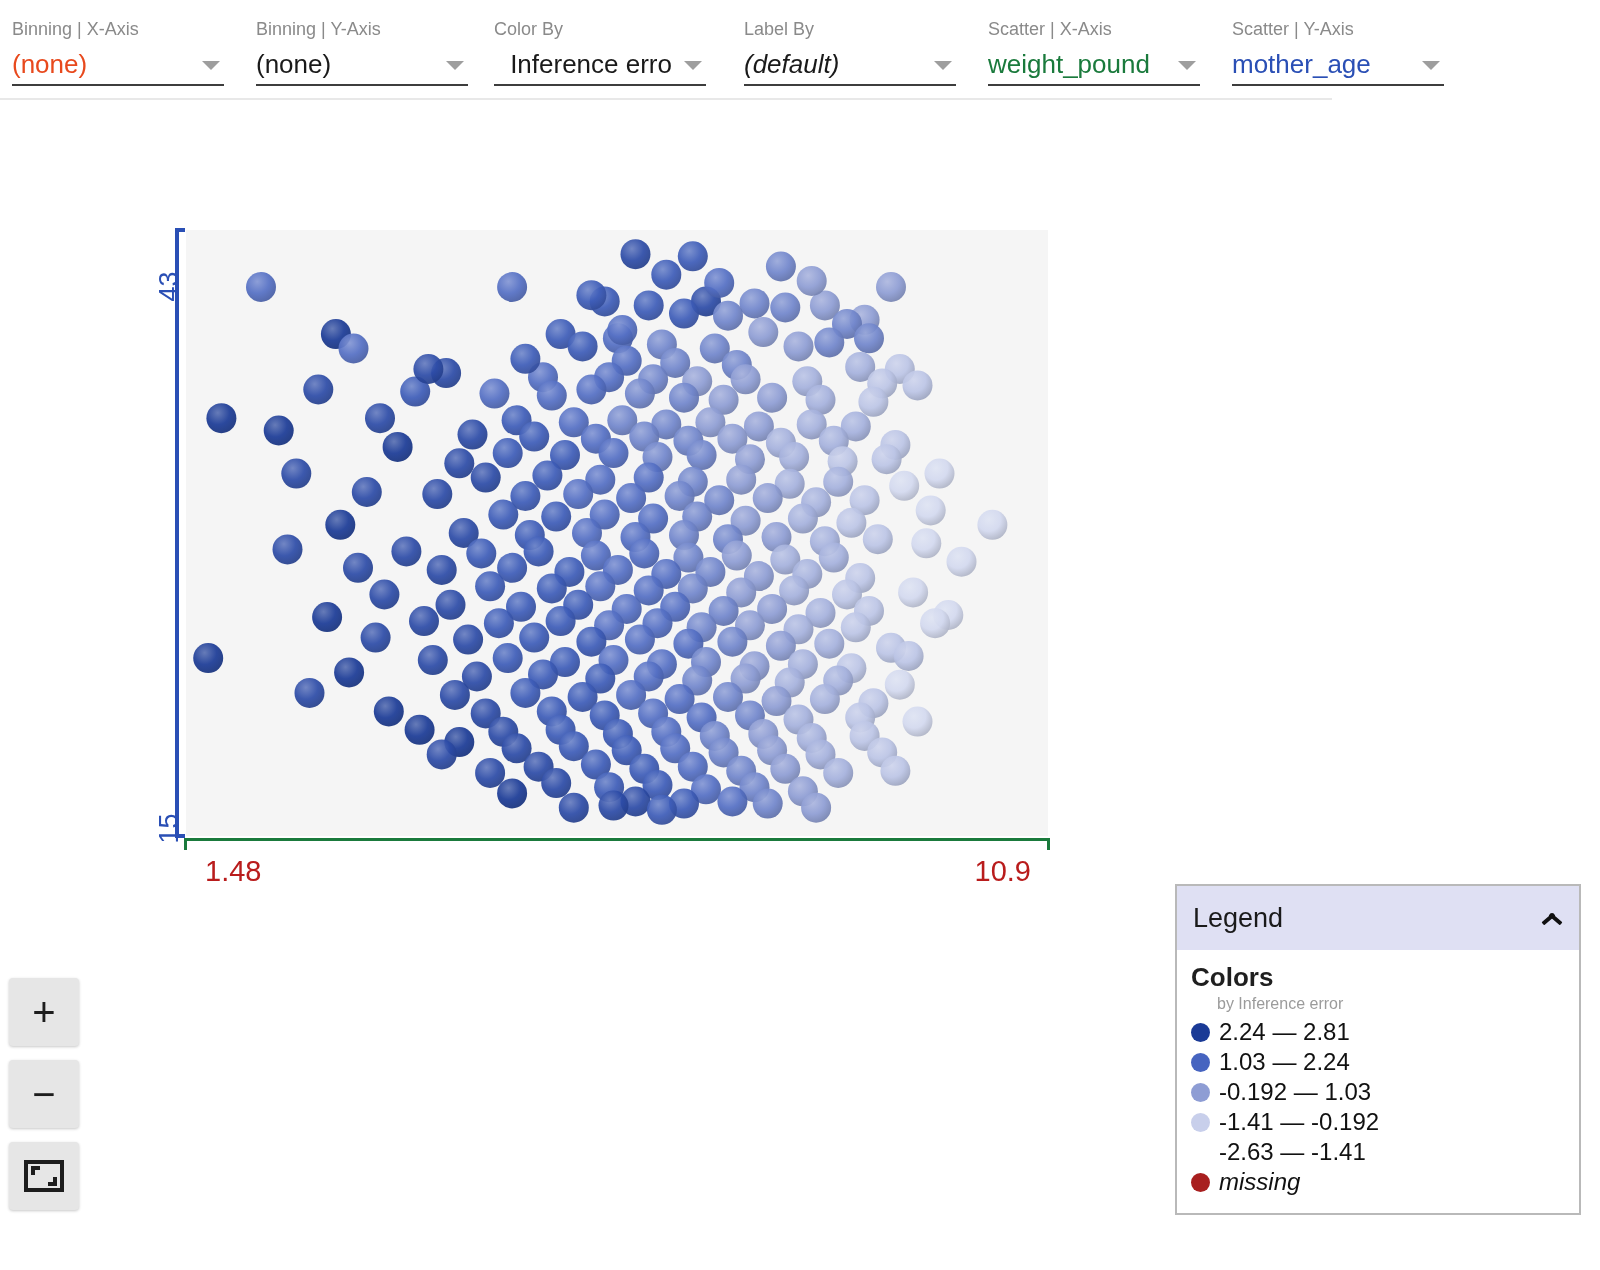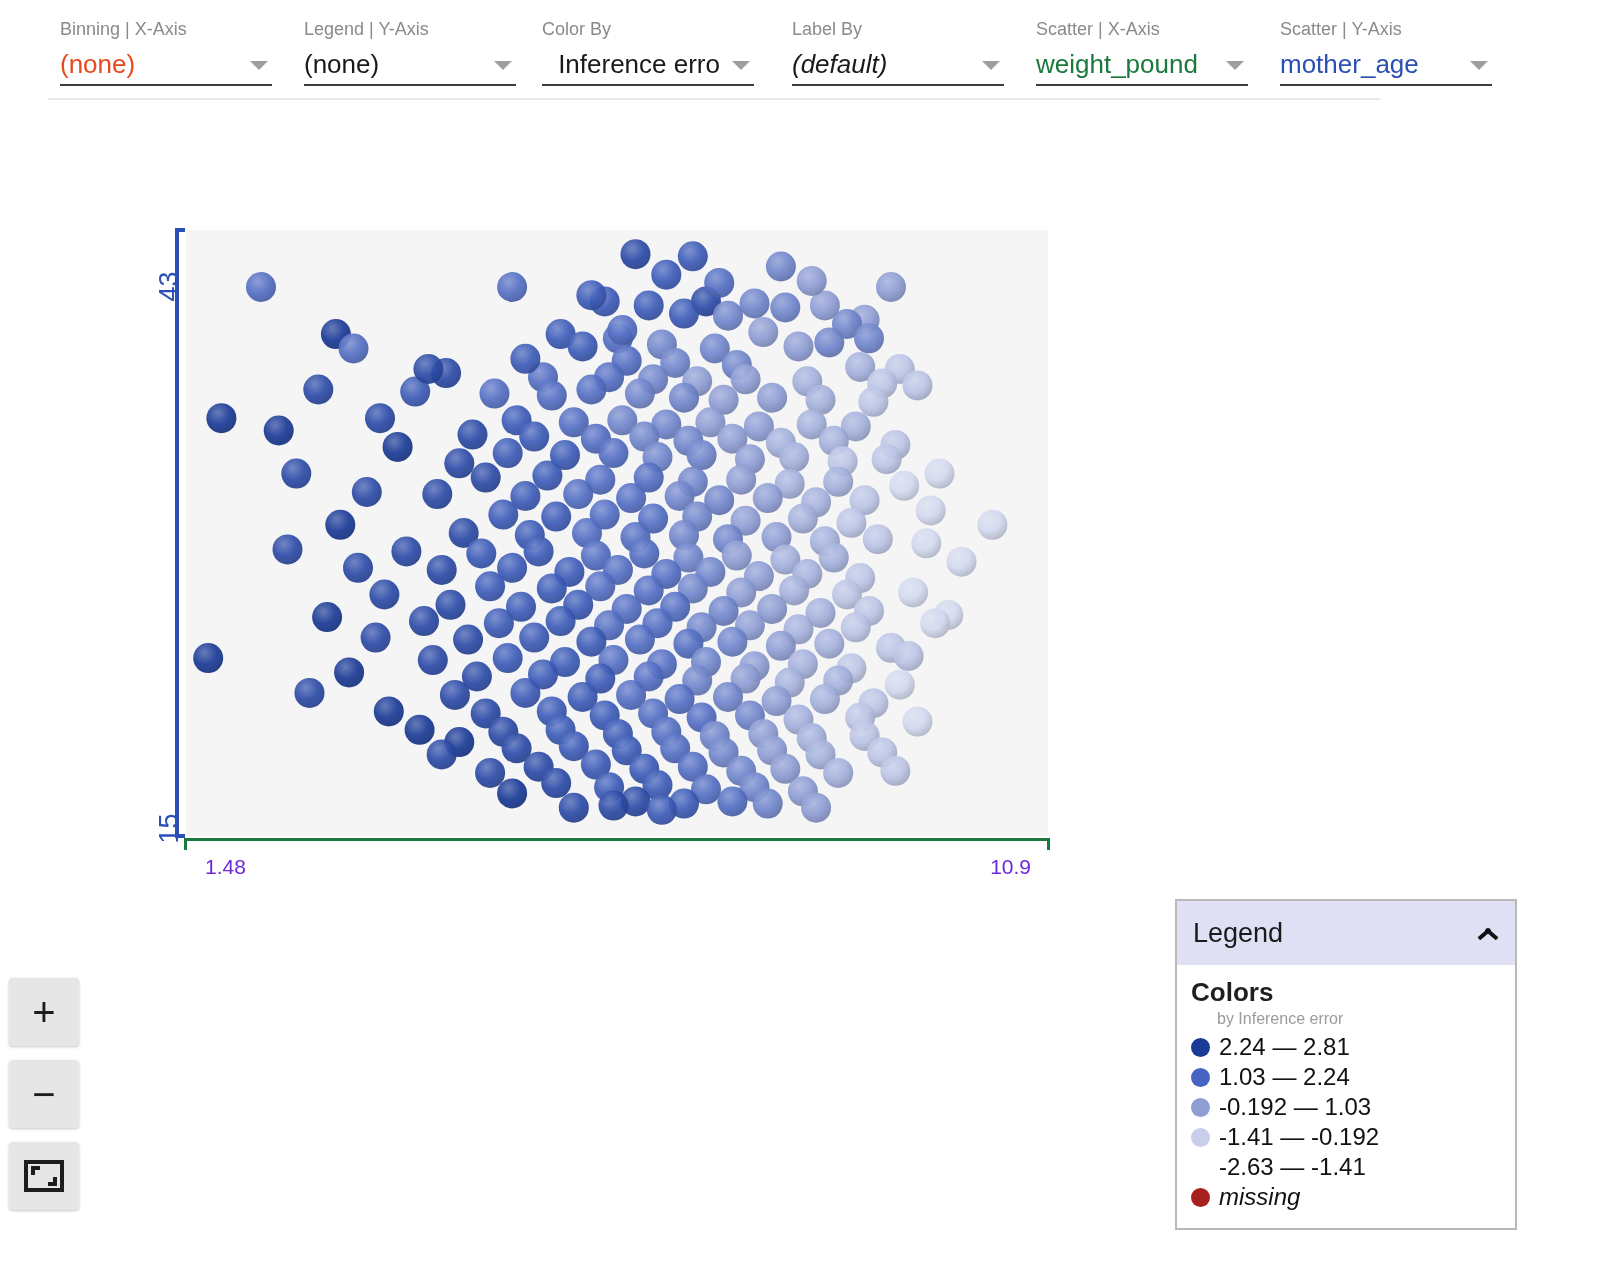--- a/index.html
+++ b/index.html
@@ -19,21 +19,20 @@
 
   
   #toolbar {
     position: absolute;
     left: 0; top: 0;
     width: 1332px;
     height: 100px;
     background: #ffffff;
     border-bottom: 2px solid #e8e8e8;
     box-sizing: border-box;
-    margin-left: 48px;
   }
   .dd {
     position: absolute;
     top: 18px;
     height: 68px;
   }
   .dd-label {
     font-size: 18px;
     color: #8a8a8a;
     line-height: 22px;
@@ -102,22 +101,22 @@
     left: 184px; top: 838px;
     width: 866px; height: 12px;
     border-top: 3px solid #1a7a3c;
     border-left: 3px solid #1a7a3c;
     border-right: 3px solid #1a7a3c;
     box-sizing: border-box;
   }
   .x-tick {
     position: absolute;
     top: 14px;
-    font-size: 21px;
-    color: #6d28d9;
+    font-size: 29px;
+    color: #b91c1c;
     white-space: nowrap;
   }
   #x-tick-min { left: 18px; }
   #x-tick-max { right: 16px; text-align: right; }
 
   
   #zoom-controls {
     position: absolute;
     left: 9px; top: 978px;
     width: 70px;
@@ -139,25 +138,24 @@
   .zoom-glyph {
     font-size: 40px;
     color: #1d1d1d;
     line-height: 1;
   }
 
   
   #legend {
     position: absolute;
     left: 1175px; top: 884px;
-    width: 342px;
+    width: 406px;
     background: #ffffff;
     border: 2px solid #b9b9b9;
     box-sizing: border-box;
-    margin-top: 15px;
   }
   #legend-header {
     background: #dfe0f3;
     height: 64px;
     display: flex;
     align-items: center;
     justify-content: space-between;
     padding: 0 16px;
     box-sizing: border-box;
     cursor: pointer;
@@ -220,21 +218,21 @@
 
 <div id="toolbar">
     <div class="dd" style="left: 12px; width: 212px;">
       <div class="dd-label">Binning | X-Axis</div>
       <div class="dd-control">
         <span class="dd-value" style="color: rgb(232, 73, 29); max-width: 178px;">(none)</span>
         <span class="dd-caret"></span>
       </div>
     </div>
     <div class="dd" style="left: 256px; width: 212px;">
-      <div class="dd-label">Legend | Y-Axis</div>
+      <div class="dd-label">Binning | Y-Axis</div>
       <div class="dd-control">
         <span class="dd-value" style="color: rgb(26, 26, 26); max-width: 178px;">(none)</span>
         <span class="dd-caret"></span>
       </div>
     </div>
     <div class="dd" style="left: 494px; width: 212px;">
       <div class="dd-label">Color By</div>
       <div class="dd-control">
         <span class="dd-value" style="color: rgb(26, 26, 26); max-width: 178px; text-align: right;">Inference erro</span>
         <span class="dd-caret"></span>

